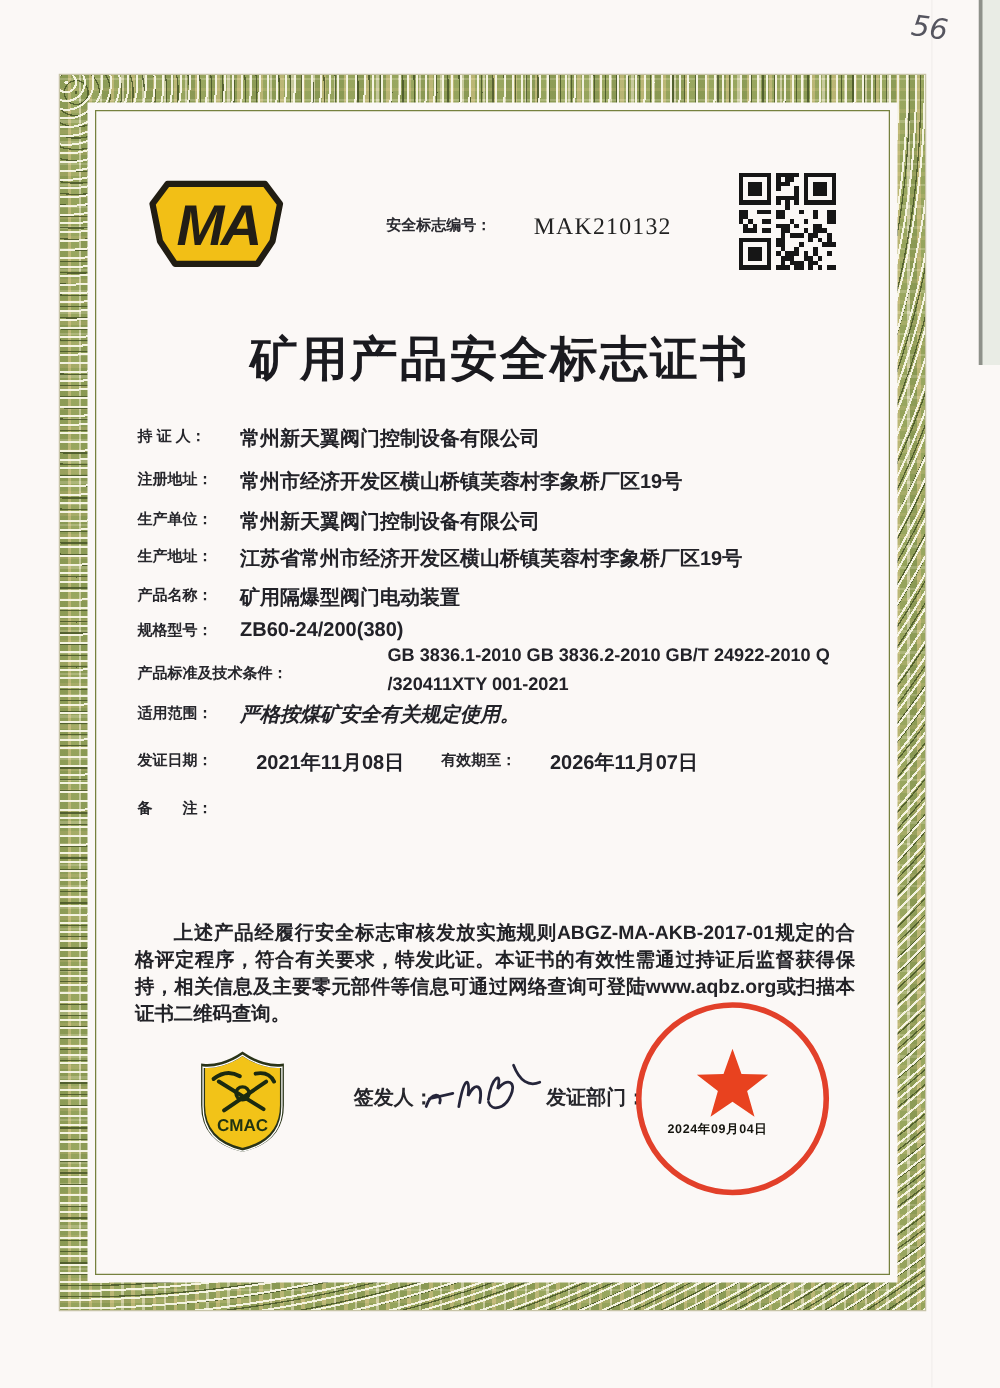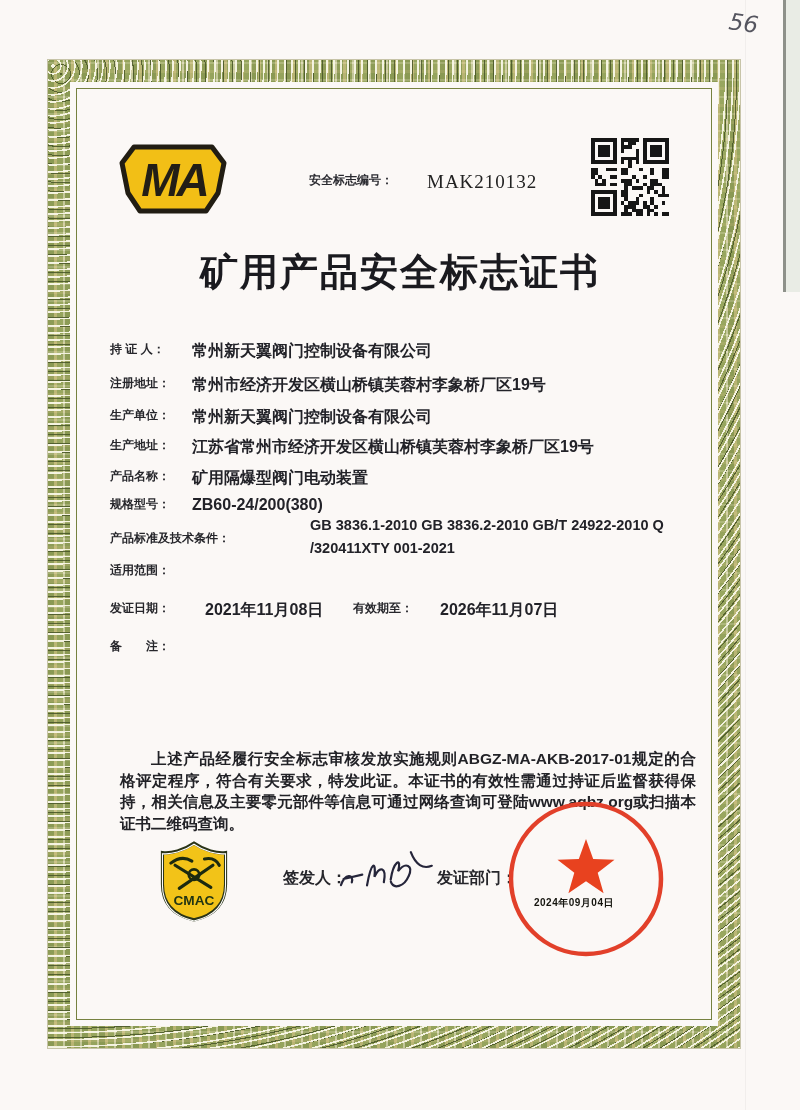--- a/index.html
+++ b/index.html
@@ -25,28 +25,28 @@
       #9aa860;
     box-shadow:0 0 0 1px #c7c4a8;
   }
   .border-inner{position:absolute;inset:22px;background:#fbf8f6;}
   .inner-line{position:absolute;inset:28px;border:1.5px solid #76813f;}
   
   .ma-logo{position:absolute;left:118px;top:142px;width:110px;height:74px;}
   .cert-no-label{position:absolute;left:281px;top:172px;font-size:12px;font-weight:bold;color:#2a2a30;margin-left:28px;}
   .cert-no-value{position:absolute;left:427px;top:171px;font-size:19px;color:#222;font-family:"Liberation Serif","DejaVu Serif",serif;letter-spacing:1px;}
   .qr{position:absolute;left:586px;top:138px;width:88px;height:78px;}
-  .title{position:absolute;left:100px;top:247px;width:600px;text-align:center;font-size:38px;font-weight:900;letter-spacing:2px;color:#1a1a1f;}
+  .title{position:absolute;left:100px;top:262px;width:600px;text-align:center;font-size:38px;font-weight:900;letter-spacing:2px;color:#1a1a1f;}
   
   .lab{position:absolute;left:110px;font-weight:bold;font-size:12px;color:#26262b;white-space:pre;}
   .val{position:absolute;left:192px;font-weight:bold;font-size:16px;color:#222228;white-space:pre;}
   .val.std{left:310px;font-size:14.5px;}
   .val.italic{font-style:italic;}
   
-  .statement{position:absolute;left:104px;top:732px;width:576px;margin:16px;font-size:15.5px;font-weight:bold;line-height:21.5px;text-indent:2em;text-align:justify;color:#222227;}
+  .statement{position:absolute;left:104px;top:732px;width:576px;margin:4px;font-size:15.5px;font-weight:bold;line-height:21.5px;text-indent:2em;text-align:justify;color:#222227;}
   
   .cmac{position:absolute;left:158px;top:840px;width:72px;height:82px;}
   .signer-label{position:absolute;left:283px;top:868px;font-size:16px;font-weight:bold;color:#26262b;text-align:right;}
   .signature{position:absolute;left:332px;top:840px;width:108px;height:60px;}
   .dept-label{position:absolute;left:437px;top:868px;font-size:16px;font-weight:bold;color:#26262b;}
   .stamp{position:absolute;left:505px;top:798px;width:162px;height:162px;}
   .stamp-date{position:absolute;left:534px;top:896px;font-size:10px;font-weight:bold;color:#15150f;letter-spacing:.5px;}
 </style>
 </head>
 <body>
@@ -307,20 +307,21 @@
   <div class="val" style="top:468px">矿用隔爆型阀门电动装置</div>
 
   <div class="lab" style="top:496px">规格型号：</div>
   <div class="val" style="top:496px">ZB60-24/200(380)</div>
 
   <div class="lab" style="top:530px">产品标准及技术条件：</div>
   <div class="val std" style="top:517px">GB 3836.1-2010 GB 3836.2-2010 GB/T 24922-2010 Q</div>
   <div class="val std" style="top:540px">/320411XTY 001-2021</div>
 
   <div class="lab" style="top:562px">适用范围：</div>
+  <div class="val italic" style="top:562px">严格按煤矿安全有关规定使用。</div>
 
   <div class="lab" style="top:600px">发证日期：</div>
   <div class="val" style="top:600px;left:205px">2021年11月08日</div>
   <div class="lab" style="top:600px;left:353px">有效期至：</div>
   <div class="val" style="top:600px;left:440px">2026年11月07日</div>
 
   <div class="lab" style="top:638px">备　　注：</div>
   <div class="val" style="top:638px"></div>
 
   <p class="statement">上述产品经履行安全标志审核发放实施规则ABGZ-MA-AKB-2017-01规定的合格评定程序，符合有关要求，特发此证。本证书的有效性需通过持证后监督获得保持，相关信息及主要零元部件等信息可通过网络查询可登陆www.aqbz.org或扫描本证书二维码查询。</p>

